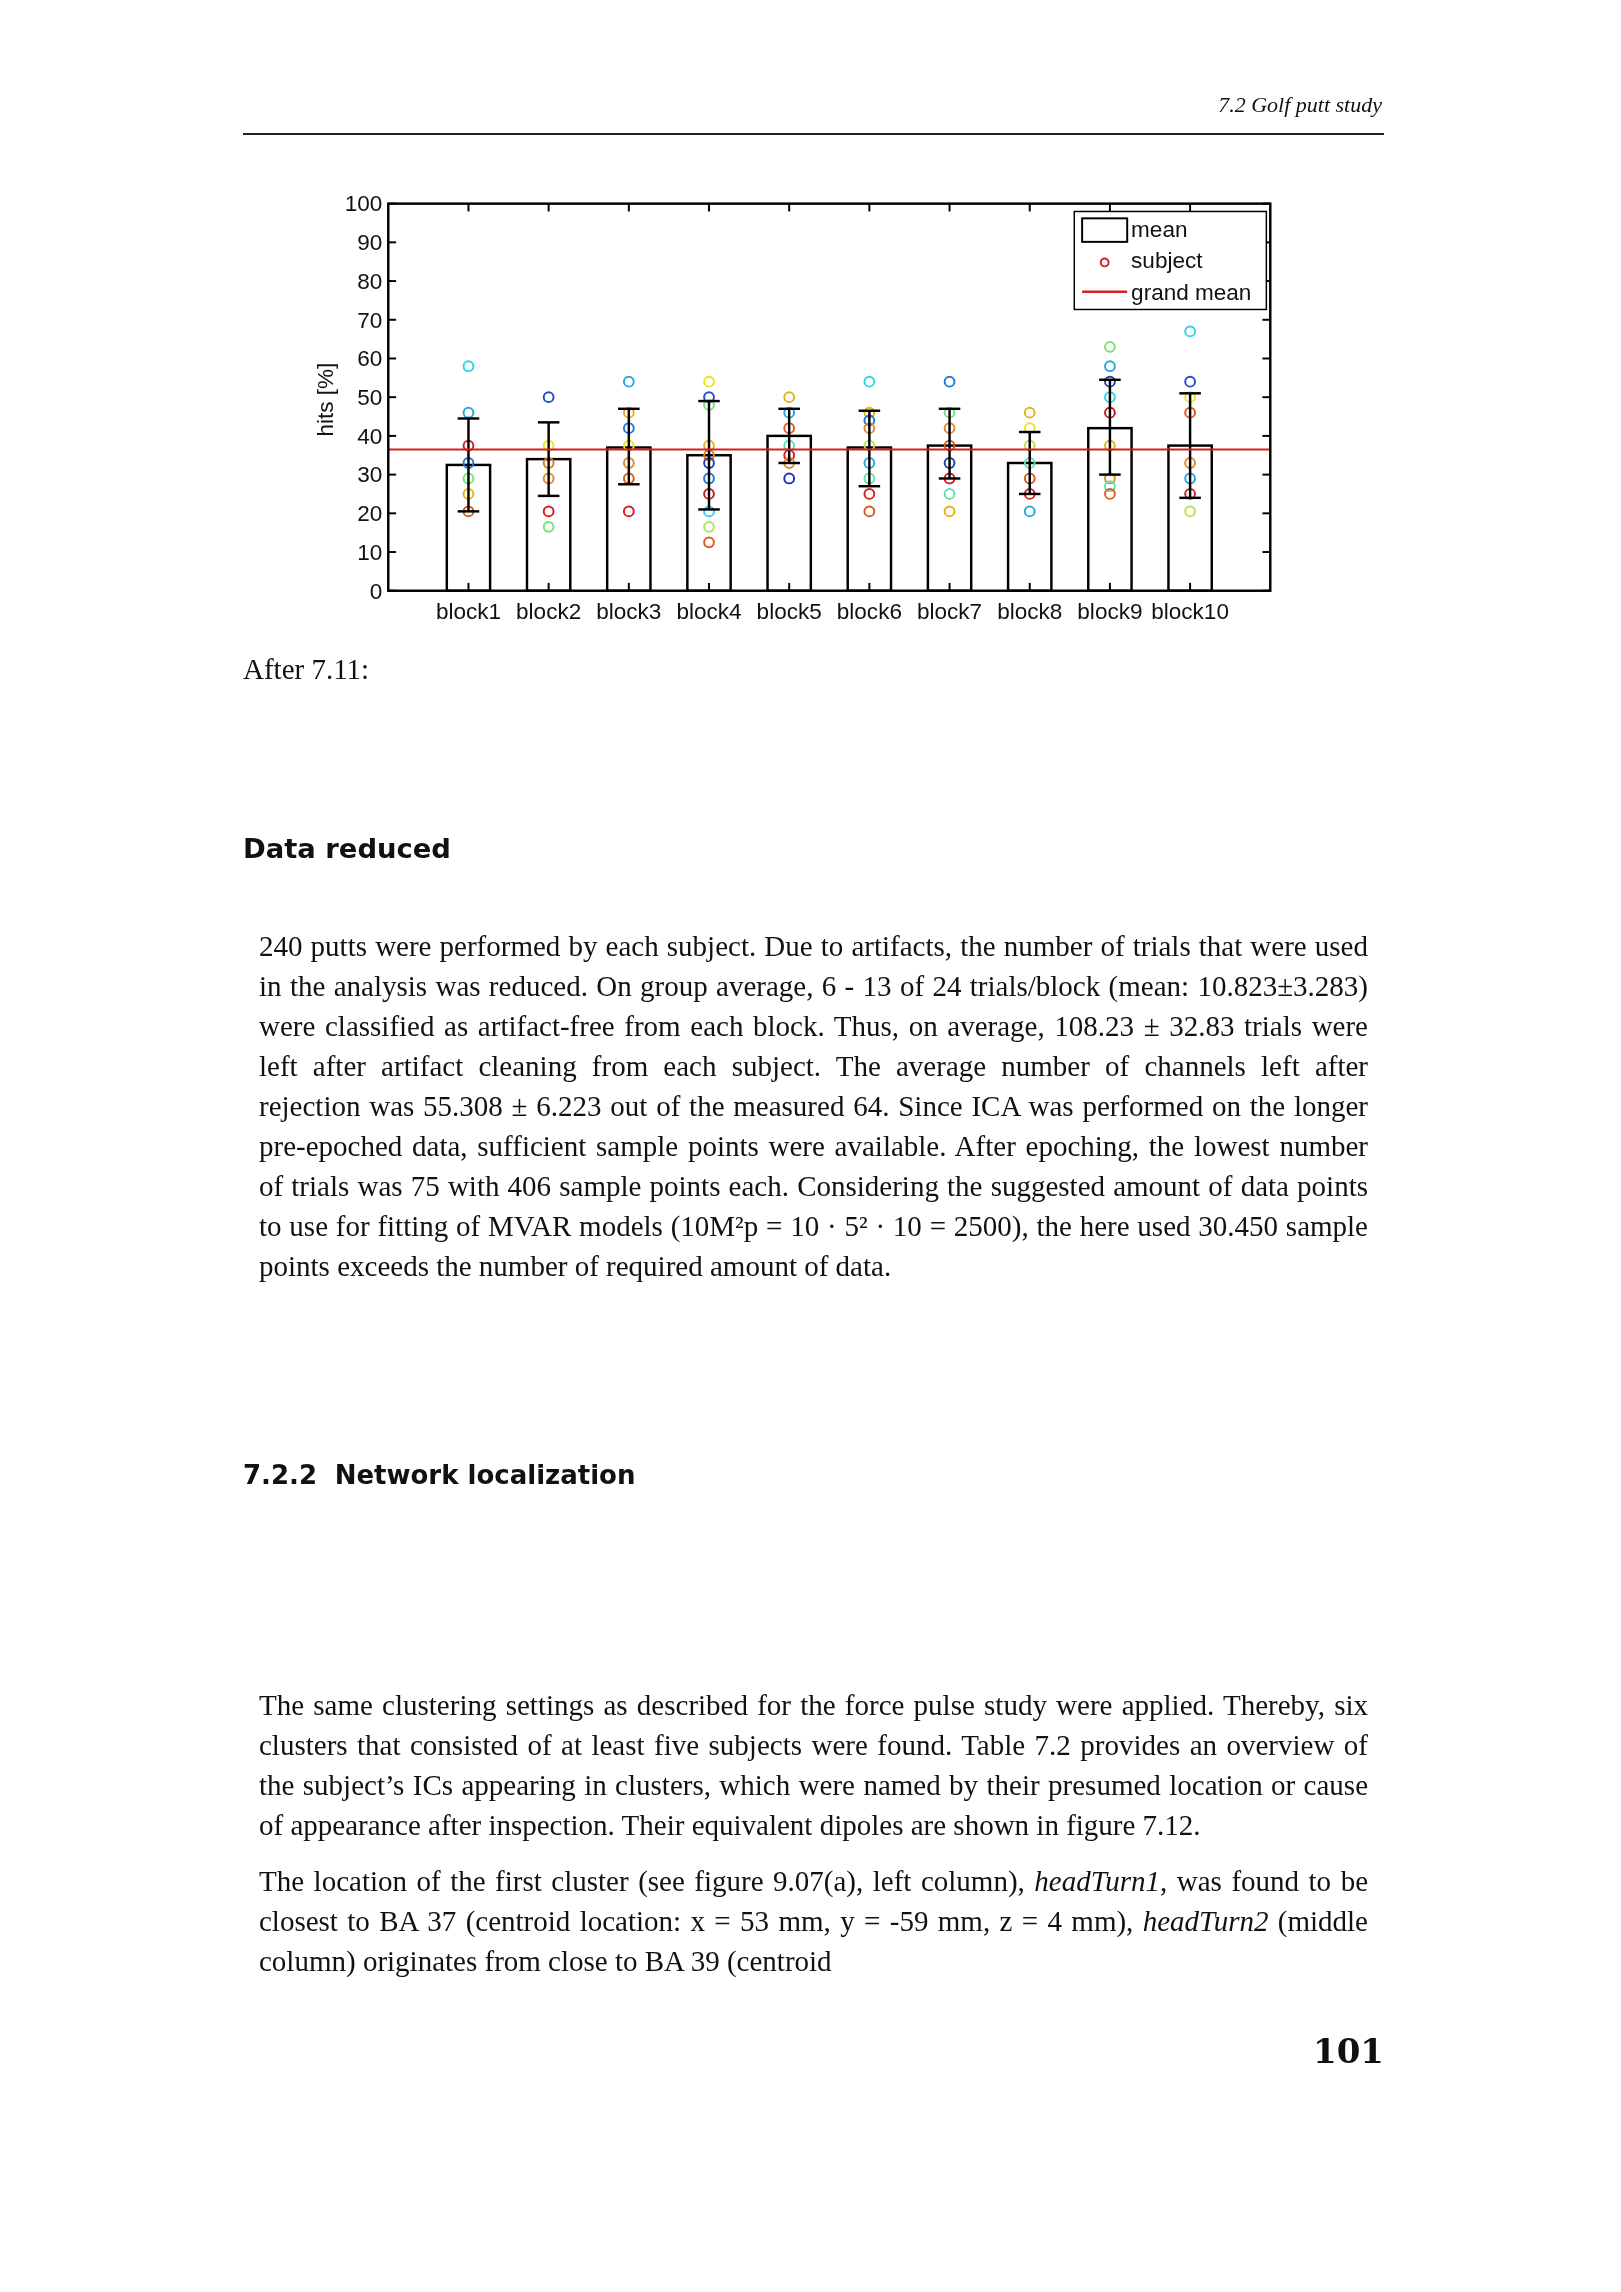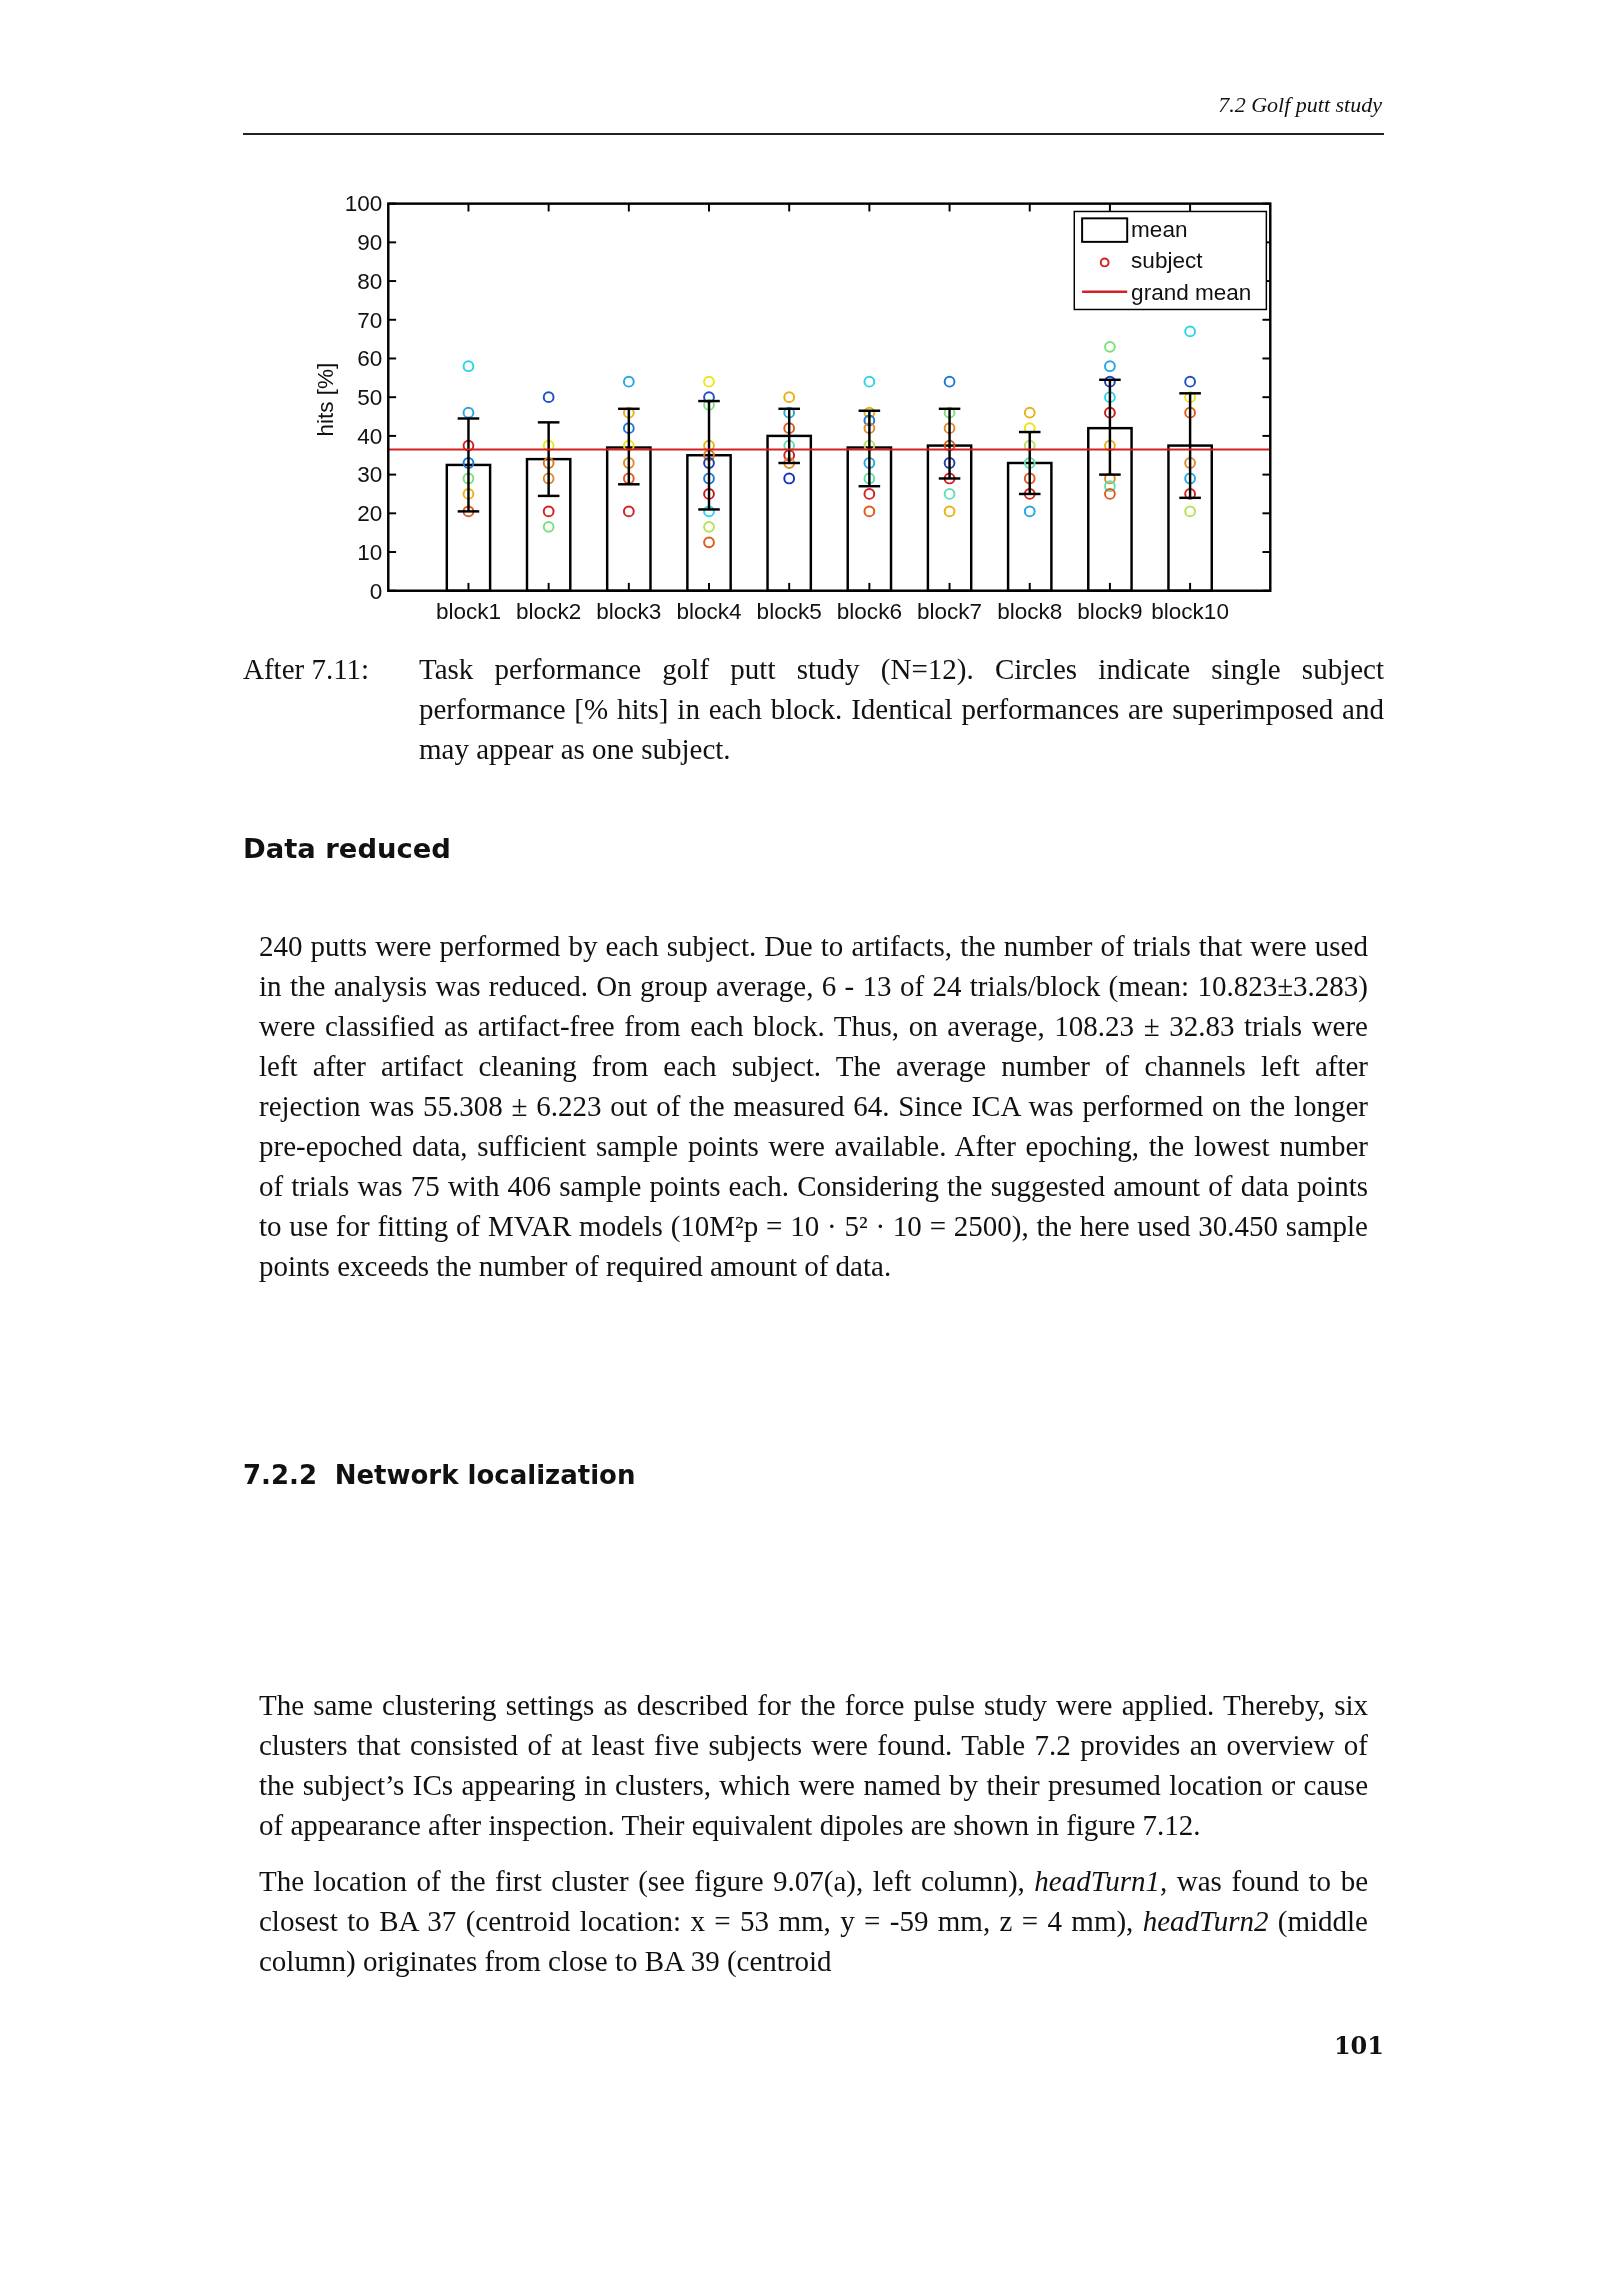--- a/index.html
+++ b/index.html
@@ -13,21 +13,21 @@
   .caption .cap-label { position: absolute; left: 0; top: 0; white-space: nowrap; }
   .caption .cap-text { margin-left: 176px; text-align: justify; }
   .subsection-heading { position: absolute; left: 243px; top: 833px; font-family: "DejaVu Sans", sans-serif; font-weight: bold; font-size: 27.4px; }
   .section-heading { position: absolute; left: 243px; top: 1460px; font-family: "DejaVu Sans", sans-serif; font-weight: bold; font-size: 26px; }
   .section-heading .num { margin-right: 17.6px; }
   .para { position: absolute; left: 243px; width: 1141px; font-family: "Liberation Serif", serif; font-size: 29px; line-height: 40px; text-align: justify; }
   .para p { margin: 16px; }
   .para p + p { text-indent: 0; }
   .para-1 { top: 910px; }
   .para-2 { top: 1669px; }
-  .page-number { position: absolute; right: 237px; top: 2031px; font-family: "DejaVu Serif", serif; font-weight: bold; font-size: 24px; }
+  .page-number { position: absolute; right: 237px; top: 2031px; font-family: "DejaVu Serif", serif; font-weight: bold; font-size: 34px; }
   em { font-style: italic; }
 </style>
 </head>
 <body>
 
 <div class="running-header">
   <span>7.2 Golf putt study</span>
 </div>
 
 <div class="figure">
@@ -226,21 +226,20 @@
           <line x1="804" y1="108" x2="850" y2="108" stroke="#d42020" stroke-width="2.5"></line>
           <text x="854" y="116" class="axis-text">grand mean</text>
         </g>
       </g>
     <text id="ylabel" class="axis-text" transform="translate(40,218) rotate(-90)" text-anchor="middle">hits [%]</text>
   </svg>
 </div>
 
 <div class="caption">
   <span class="cap-label">After 7.11:</span>
-  <div class="cap-text">Task performance golf putt study (N=12). Circles indicate single subject performance [% hits] in each block. Identical performances are superimposed and may appear as one subject.</div>
 </div>
 
 <div class="subsection-heading">Data reduced</div>
 
 <div class="para para-1">
   <p>240 putts were performed by each subject. Due to artifacts, the number of trials that were used in the analysis was reduced. On group average, 6 - 13 of 24 trials/block (mean: 10.823±3.283) were classified as artifact-free from each block. Thus, on average, 108.23 ± 32.83 trials were left after artifact cleaning from each subject. The average number of channels left after rejection was 55.308 ± 6.223 out of the measured 64. Since ICA was performed on the longer pre-epoched data, sufficient sample points were available. After epoching, the lowest number of trials was 75 with 406 sample points each. Considering the suggested amount of data points to use for fitting of MVAR models (10M²p = 10 · 5² · 10 = 2500), the here used 30.450 sample points exceeds the number of required amount of data.</p>
 </div>
 
 <div class="section-heading">
   <span class="num">7.2.2</span><span>Network localization</span>

